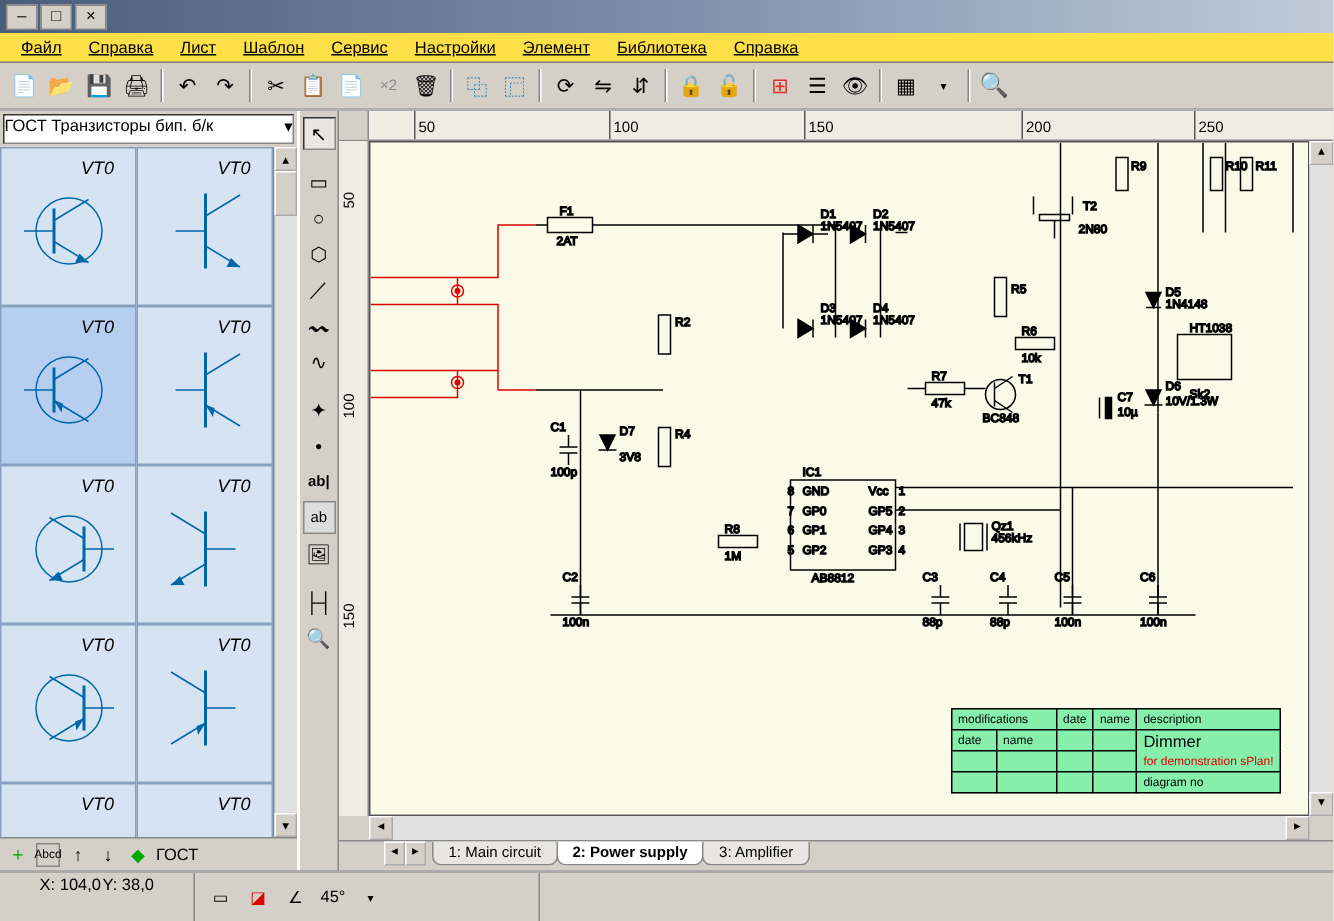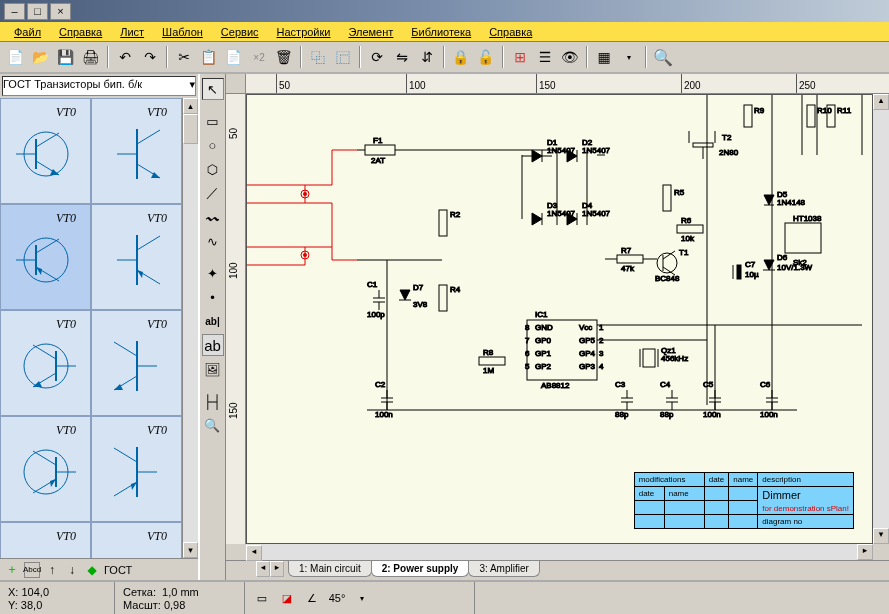--- a/index.html
+++ b/index.html
@@ -24,21 +24,21 @@
 
 .main { flex: 1; display: flex; overflow: hidden; }
 
 
 .left { width: 200px; background: #d4d0c8; display: flex; flex-direction: column; border-right: 2px inset #fff; }
 .lib-select { margin: 2px; height: 20px; padding: 1px 0; background: #fff; border: 1px inset #888; display: flex; align-items: flex-start; justify-content: space-between; cursor: pointer; }
 .lib-grid { flex: 1; overflow: hidden; display: flex; }
 .lib-cells { flex: 1; background: #d6e3f3; display: grid; grid-template-columns: 1fr 1fr; grid-auto-rows: 106px; }
 .lib-cell { border: 1px solid #8aa0c0; position: relative; padding: 4px; }
 .lib-cell.sel { background: #b6cef0; }
-.lib-cell .lbl { position: absolute; top: 6px; right: 14px; font-style: italic; font-size: 12px; font-family: Liberation Serif, serif; }
+.lib-cell .lbl { position: absolute; top: 6px; right: 14px; font-style: italic; font-size: 12px; font-family: Liberation Sans, sans-serif; }
 .lib-cell svg { position: absolute; left: 10px; top: 20px; }
 .lib-scroll { width: 16px; background: #e0e0e0; border-left: 1px solid #888; position: relative; }
 .lib-scroll .sb-btn { height: 16px; background: #d4d0c8; border: 1px outset #fff; text-align: center; line-height: 14px; font-size: 9px; }
 .lib-scroll .thumb { position: absolute; top: 16px; left: 0; right: 0; height: 30px; background: #d4d0c8; border: 1px outset #fff; }
 .lib-foot { height: 22px; border-top: 1px solid #888; display: flex; align-items: center; gap: 4px; padding: 0 4px; }
 .lib-foot .fbtn { width: 16px; height: 16px; font-size: 12px; cursor: pointer; display: flex; align-items: center; justify-content: center; }
 
 
 .canvas-area { flex: 1; display: flex; flex-direction: column; background: #d4d0c8; }
 .canvas-body { flex: 1; display: flex; overflow: hidden; }
@@ -67,31 +67,31 @@
 
 
 .page-tabs { height: 20px; background: #d4d0c8; display: flex; align-items: flex-start; padding-left: 30px; border-top: 1px solid #888; }
 .ptab { padding: 2px 10px; background: #e8e6e2; border: 1px solid #888; border-top: none; border-radius: 0 0 6px 6px; margin-right: -1px; font-size: 10px; cursor: pointer; }
 .ptab.active { background: #fff; font-weight: bold; }
 .ptab-nav { display: flex; margin-right: 4px; }
 .ptab-nav .nb { width: 14px; height: 16px; background: #d4d0c8; border: 1px outset #fff; font-size: 9px; text-align: center; cursor: pointer; }
 
 
 .status1 { height: 34px; background: #d4d0c8; border-top: 2px inset #fff; display: flex; }
-.status1 .s-col1 { width: 115px; padding: 2px 8px; border-right: 1px inset #888; display: flex; flex-direction: column; justify-content: center; gap: 1px; }
+.status1 .s-col1 { width: 130px; padding: 2px 8px; border-right: 1px inset #888; display: flex; flex-direction: row; justify-content: center; gap: 1px; }
 .status1 .s-col2 { width: 130px; padding: 2px 8px; border-right: 1px inset #888; display: flex; flex-direction: column; justify-content: center; gap: 1px; }
 .status1 .s-mid { width: 230px; display: flex; align-items: center; gap: 3px; padding: 0 6px; border-right: 1px inset #888; }
 .status1 .s-btn { width: 22px; height: 22px; display: flex; align-items: center; justify-content: center; border: 1px solid transparent; cursor: pointer; }
 .status1 .s-hint { flex: 1; padding: 4px 8px; font-size: 10px; line-height: 1.3; }
 
 .canvas svg { position: absolute; top: 0; left: 0; }
 .canvas text, .canvas .ctxt { font-size: 8px; fill: #000; }
 .canvas .red { stroke: #d00; }
 .canvas .blk { stroke: #000; fill: none; }
-.mod-table { position: absolute; bottom: 14px; right: 18px; border-collapse: collapse; background: #7dd3fc; padding-left: 28px; }
+.mod-table { position: absolute; bottom: 14px; right: 18px; border-collapse: collapse; background: #86efac; padding-left: 28px; }
 .mod-table td { border: 1px solid #000; padding: 1px 4px; font-size: 8px; height: 14px; }
 .mod-table .hdr { font-size: 8px; }
 .mod-table .ttl { font-size: 11px; }
 .mod-table .demo { color: #d00; font-size: 8px; text-align: center; }
 </style>
 </head>
 <body>
 
 <div class="titlebar">
   <div class="win-btns">
@@ -272,21 +272,21 @@
         <div class="ts-btn">▭</div>
         <div class="ts-btn">○</div>
         <div class="ts-btn">⬡</div>
         <div class="ts-btn">／</div>
         <div class="ts-btn">〰</div>
         <div class="ts-btn">∿</div>
         <div class="ts-sep"></div>
         <div class="ts-btn">✦</div>
         <div class="ts-btn">•</div>
         <div class="ts-btn" style="font-size:10px;font-weight:bold">ab|</div>
-        <div class="ts-btn" style="font-size:15px;background:#ddd;border:1px solid #888">ab</div>
+        <div class="ts-btn" style="font-size:10px;background:#ddd;border:1px solid #888">ab</div>
         <div class="ts-btn">🖼</div>
         <div class="ts-sep"></div>
         <div class="ts-btn">├┤</div>
         <div class="ts-btn">🔍</div>
       </div>
 
       <div class="draw-wrap">
         <div class="ruler-h">
           <div class="ruler-corner"></div>
           <div class="ruler-h-scale">
@@ -593,24 +593,20 @@
       </div>
     </div>
   </div>
 </div>
 
 <div class="status1">
   <div class="s-col1">
     <div><span>X:</span> <span>104,0</span></div>
     <div><span>Y:</span> <span>38,0</span></div>
   </div>
-  <div class="s-col2">
-    <div><span>Сетка:</span>&nbsp;&nbsp;<span>1,0 mm</span></div>
-    <div><span>Масшт:</span>&nbsp;<span>0,98</span></div>
-  </div>
   <div class="s-mid">
     <div class="s-btn">▭</div>
     <div class="s-btn" style="color:#d00">◪</div>
     <div class="s-btn">∠</div>
     <div class="s-btn">
         <span>45°</span>
       </div>
     <div class="s-btn" style="font-size:8px">▾</div>
   </div>
 </div>

